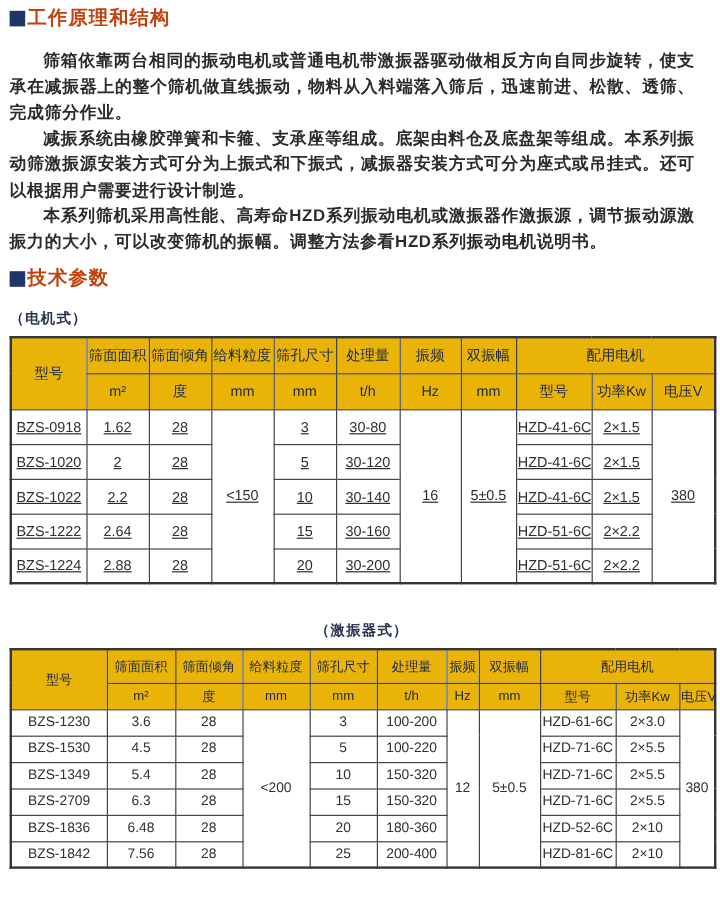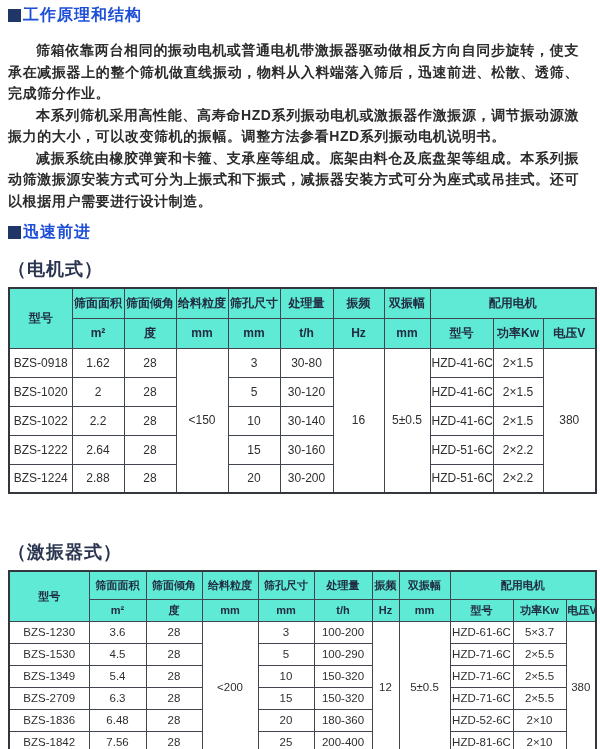--- a/index.html
+++ b/index.html
@@ -5,83 +5,83 @@
   html,body{margin:0;padding:0;background:#ffffff;}
   body{
     width:600px;height:749px;overflow:hidden;
     font-family:"Liberation Sans","DejaVu Sans",sans-serif;
     color:#2e2e2e;
   }
   .page{padding:5px 5px 0 8px;}
 
   .section-title{
     display:flex;align-items:center;
-    font-size:16px;font-weight:bold;color:#1d4ed8;
+    font-size:16px;font-weight:bold;color:#c2410c;
     margin:0 0 14px 0;letter-spacing:1px;
   }
   .bullet{width:13px;height:13px;background:#203568;display:inline-block;margin-right:2px;flex:0 0 auto;}
 
   .body-text{margin:0 16px 0 0;}
   .body-text p{
     margin:0;font-size:14px;line-height:21.5px;
     text-indent:2em;font-weight:600;color:#2b2b2b;
     letter-spacing:0.6px;text-align:justify;
   }
 
   .params-title{margin:10px 0 14px 0;}
 
   .table-label{
-    font-size:18px;font-weight:bold;color:#2a3550;
+    font-size:12px;font-weight:bold;color:#2a3550;
     letter-spacing:1px;margin:0 0 6px 0;
   }
-  .table-label.second{margin-top:46px;}
+  .table-label.second{margin-top:30px;text-align:center;}
 
   table{
     width:587px;border-collapse:collapse;table-layout:fixed;
     border:2px solid #33363c;
   }
   th,td{
     border:1px solid #41454d;
     text-align:center;vertical-align:middle;
     white-space:nowrap;overflow:hidden;
     padding:0 1px;
   }
   th{
-    background:#5eead4;color:#222c42;
-    font-size:12px;font-weight:bold;
+    background:#eab308;color:#222c42;
+    font-size:12px;font-weight:normal;
   }
   td{background:#ffffff;color:#2f2f2f;font-size:12px;}
 
   .t1 thead tr{height:30px;}
-  .t1 tbody tr{height:29px;}
+  .t1 tbody tr{height:29px;text-decoration:underline;}
   .t2 thead tr.r1{height:28px;}
   .t2 thead tr.r2{height:22px;}
   .t2 tbody tr{height:22px;padding-left:44px;}
   .t2 th{font-size:11px;}
   .t2 td{font-size:11.5px;}
 </style>
 </head>
 <body>
 
 <div class="page">
 
   <h2 class="section-title">
     <span class="bullet"></span>
     <span>工作原理和结构</span>
   </h2>
 
   <div class="body-text">
     <p>筛箱依靠两台相同的振动电机或普通电机带激振器驱动做相反方向自同步旋转，使支承在减振器上的整个筛机做直线振动，物料从入料端落入筛后，迅速前进、松散、透筛、完成筛分作业。</p>
+    <p>减振系统由橡胶弹簧和卡箍、支承座等组成。底架由料仓及底盘架等组成。本系列振动筛激振源安装方式可分为上振式和下振式，减振器安装方式可分为座式或吊挂式。还可以根据用户需要进行设计制造。</p>
     <p>本系列筛机采用高性能、高寿命HZD系列振动电机或激振器作激振源，调节振动源激振力的大小，可以改变筛机的振幅。调整方法参看HZD系列振动电机说明书。</p>
-    <p>减振系统由橡胶弹簧和卡箍、支承座等组成。底架由料仓及底盘架等组成。本系列振动筛激振源安装方式可分为上振式和下振式，减振器安装方式可分为座式或吊挂式。还可以根据用户需要进行设计制造。</p>
   </div>
 
   <h2 class="section-title params-title">
     <span class="bullet"></span>
-    <span>迅速前进</span>
+    <span>技术参数</span>
   </h2>
 
   <div class="table-label">（电机式）</div>
 
   <table class="t1">
     <colgroup>
       <col style="width:63px">
         <col style="width:52px">
         <col style="width:52px">
       <col style="width:52px">
@@ -216,29 +216,29 @@
         <tr>
           <td>BZS-1230</td>
           <td>3.6</td>
           <td>28</td>
           <td rowspan="6">&lt;200</td>
           <td>3</td>
           <td>100-200</td>
           <td rowspan="6">12</td>
           <td rowspan="6">5±0.5</td>
           <td>HZD-61-6C</td>
-          <td>5×3.7</td>
+          <td>2×3.0</td>
           <td rowspan="6">380</td>
         </tr>
         <tr>
           <td>BZS-1530</td>
           <td>4.5</td>
           <td>28</td>
           <td>5</td>
-          <td>100-290</td>
+          <td>100-220</td>
           <td>HZD-71-6C</td>
           <td>2×5.5</td>
         </tr>
         <tr>
           <td>BZS-1349</td>
           <td>5.4</td>
           <td>28</td>
           <td>10</td>
           <td>150-320</td>
           <td>HZD-71-6C</td>

